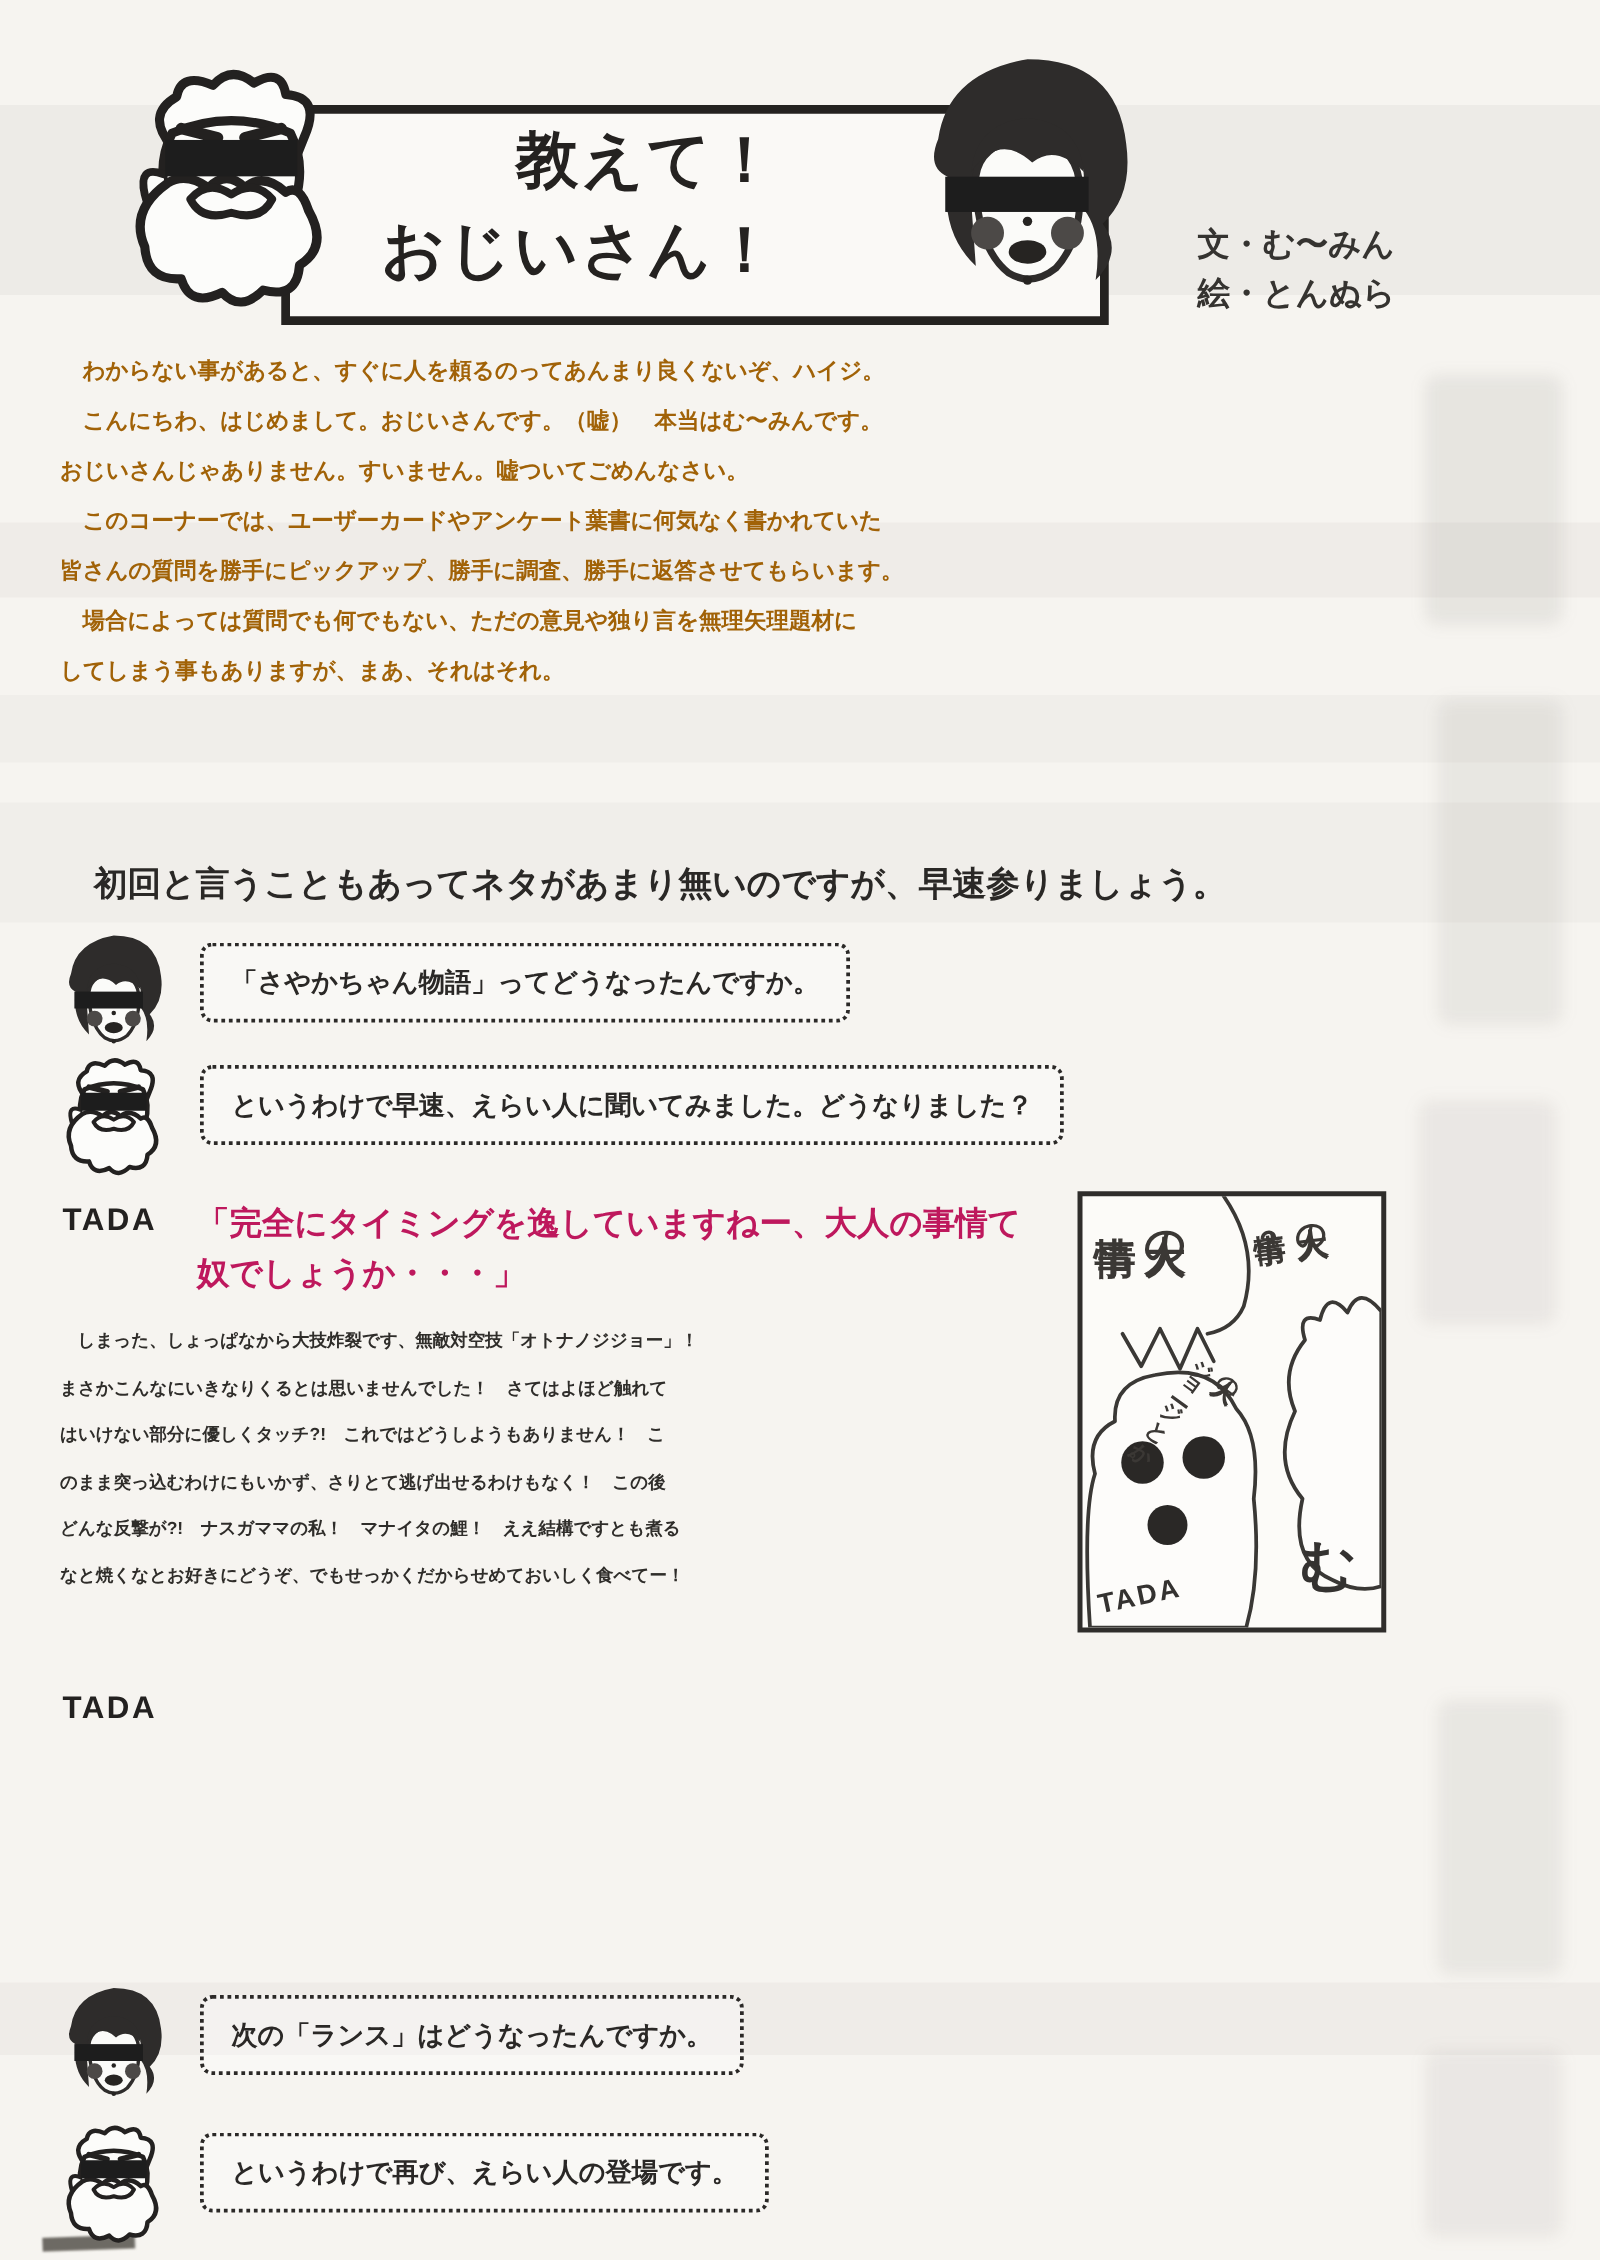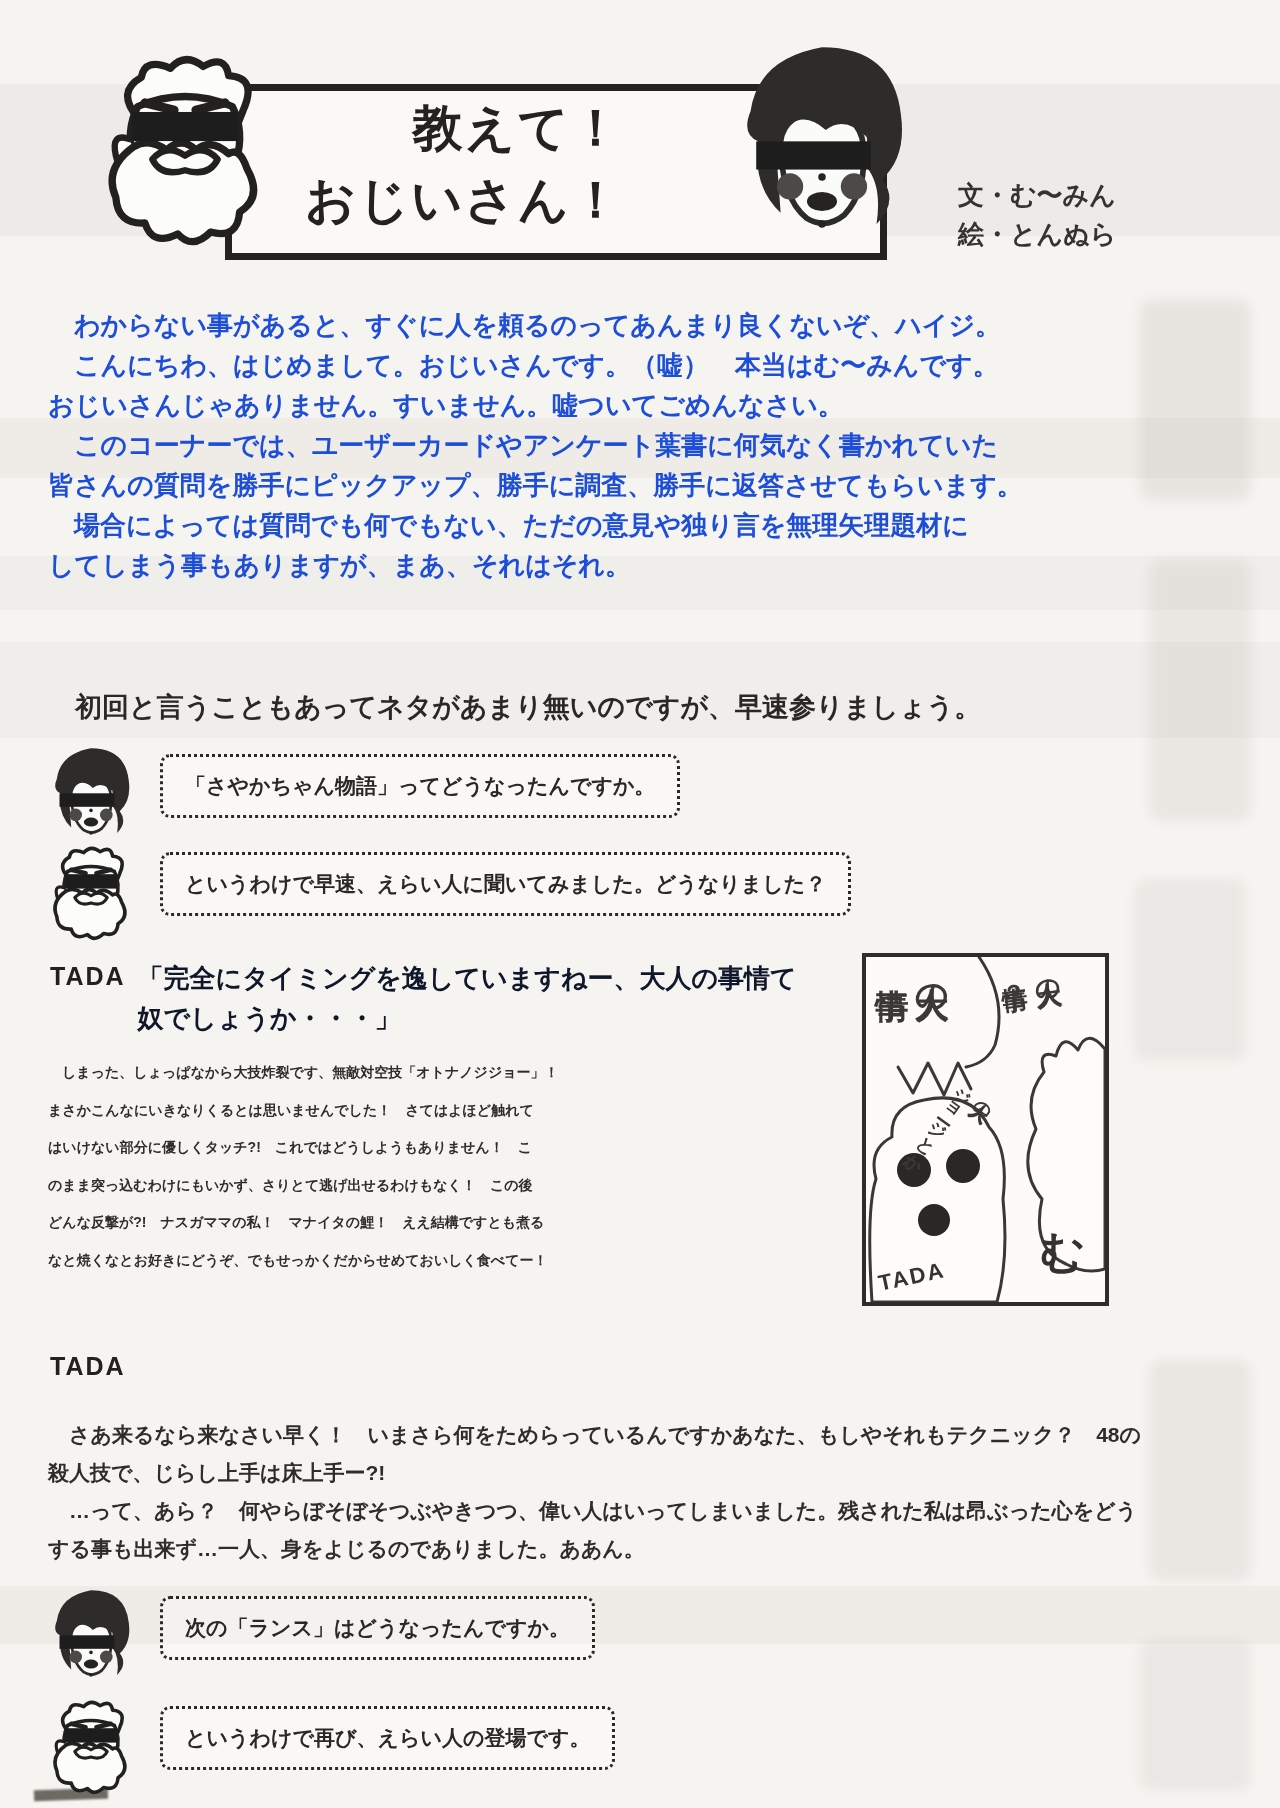--- a/index.html
+++ b/index.html
@@ -18,32 +18,32 @@
   .title-box{position:absolute;left:225px;top:84px;width:648px;height:162px;
     border:7px solid #242220;background:#faf9f6;}
   .title{position:absolute;left:305px;top:92px;line-height:72px;font-size:50px;
     font-weight:800;color:#242220;letter-spacing:2px;}
   .title .l1{padding-left:42px;text-align:right;}
   .credits{position:absolute;left:958px;top:176px;font-size:26px;line-height:39px;color:#353330;}
   .grandpa-lg{position:absolute;left:94px;top:48px;width:182px;height:208px;z-index:3;}
   .boy-lg{position:absolute;left:728px;top:40px;width:188px;height:214px;z-index:3;}
   
   .ml{white-space:pre-line;}
-  .intro-p1{position:absolute;left:48px;top:276px;width:1060px;font-size:26px;line-height:40px;color:#1d4ed8;margin-top:29px;}
+  .intro-p1{position:absolute;left:48px;top:276px;width:1060px;font-size:18px;line-height:40px;color:#a16207;}
   .intro-p2{position:absolute;left:48px;top:660px;width:1060px;font-size:27px;line-height:40px;color:#2a2826;margin-top:27px;}
   
   .qa-row{position:absolute;left:46px;display:flex;align-items:flex-start;}
   .qa-icon{width:90px;height:100px;flex:0 0 auto;}
   .bubble{margin-left:24px;margin-top:8px;border:3px dotted #2b2927;border-radius:10px;
     padding:15px 22px;font-size:21px;color:#2a2826;background:rgba(255,255,255,0.35);}
   .row1{top:746px;} .row2{top:844px;} .row3{top:1588px;} .row4{top:1698px;}
   
   .tada-line{position:absolute;left:50px;display:flex;align-items:flex-start;}
   .tada-label{font-size:25px;font-weight:800;letter-spacing:2px;color:#232120;margin-top:4px;}
-  .tada-quote{margin-left:12px;font-size:26px;line-height:40px;color:#0f172a;}
+  .tada-quote{margin-left:32px;font-size:26px;line-height:40px;color:#be185d;}
   .tada1{top:958px;} .tada2{top:1348px;}
   .body1{position:absolute;left:48px;top:1054px;width:812px;font-size:14px;line-height:37.5px;color:#2f2d2a;}
   .body2{position:absolute;left:48px;top:1416px;width:1130px;font-size:21px;line-height:38px;color:#2f2d2a;}
   
   .comic-panel{position:absolute;left:862px;top:953px;width:239px;height:345px;
     border:4px solid #2f2d2b;background:#fcfbf8;}
   .comic-art{position:absolute;left:0;top:0;width:100%;height:100%;}
   .vtext{position:absolute;writing-mode:vertical-rl;white-space:pre-line;color:#3b3835;font-weight:700;}
   .shout-left{left:6px;top:6px;font-size:33px;line-height:40px;}
   .shout-right{left:130px;top:8px;font-size:25px;line-height:34px;transform:rotate(-7deg);}
@@ -169,24 +169,20 @@
     <div class="vtext aside-diag">大人の
 ジョージとか。</div>
     <div class="comic-label-tada">TADA</div>
     <div class="comic-label-mu">む</div>
   </div>
 
   <div class="tada-line tada2">
     <div class="tada-label">TADA</div>
   </div>
 
-  <div class="body2 ml">　さあ来るなら来なさい早く！　いまさら何をためらっているんですかあなた、もしやそれもテクニック？　48の
-殺人技で、じらし上手は床上手ー?!
-　…って、あら？　何やらぼそぼそつぶやきつつ、偉い人はいってしまいました。残された私は昂ぶった心をどう
-する事も出来ず…一人、身をよじるのでありました。ああん。</div>
 
   <div class="qa-row row3">
     <svg class="qa-icon" viewBox="0 0 100 110">
         <use href="#sym-boy"></use>
       </svg>
     <div class="bubble">次の「ランス」はどうなったんですか。</div>
   </div>
 
   <div class="qa-row row4">
     <svg class="qa-icon" viewBox="0 0 100 110">

